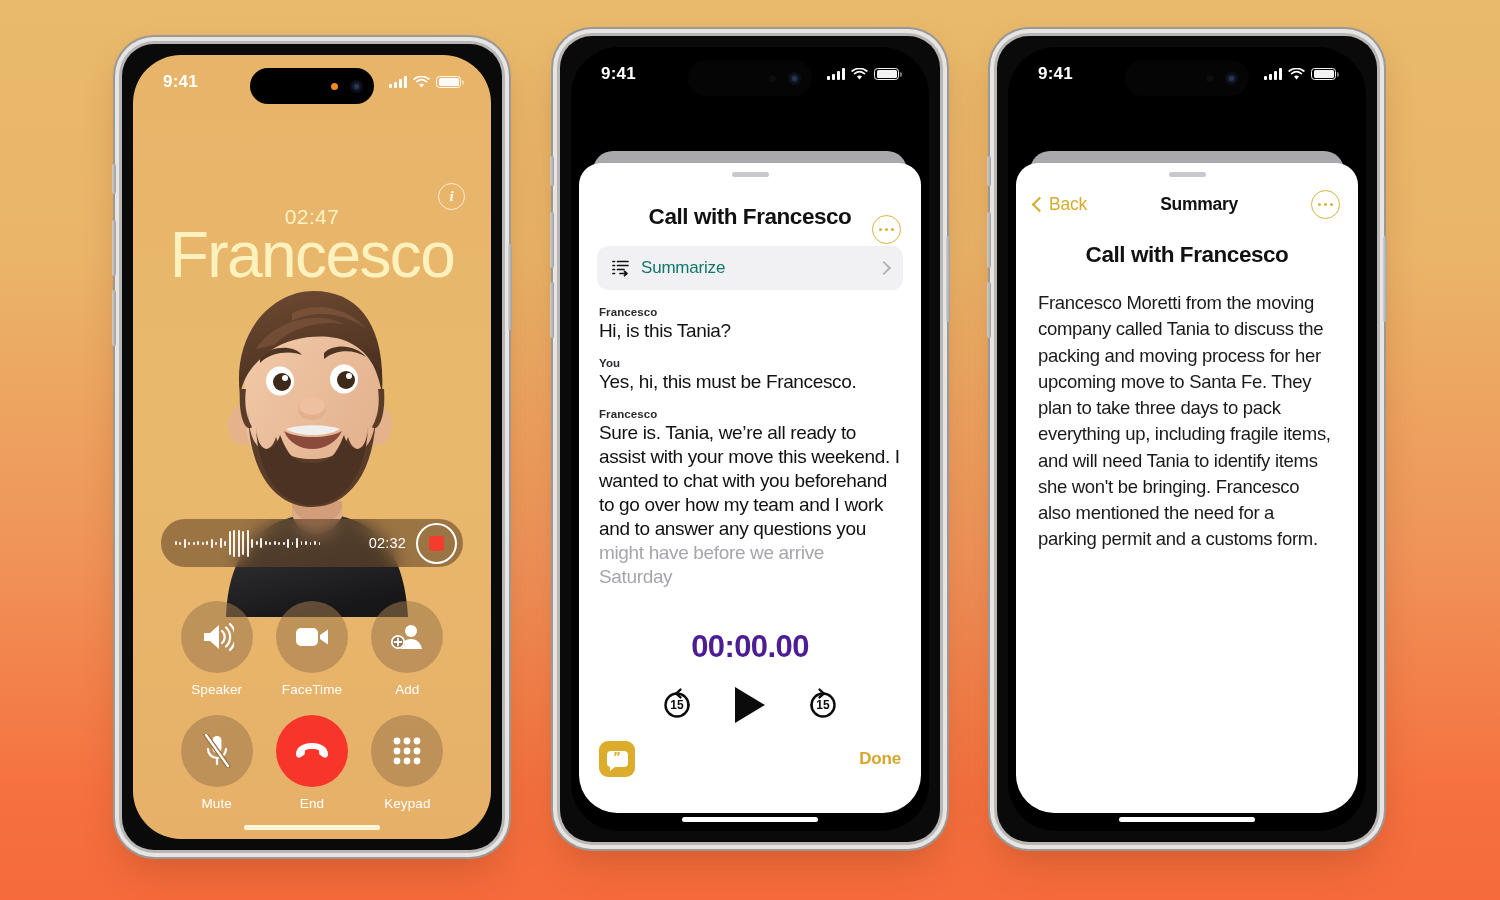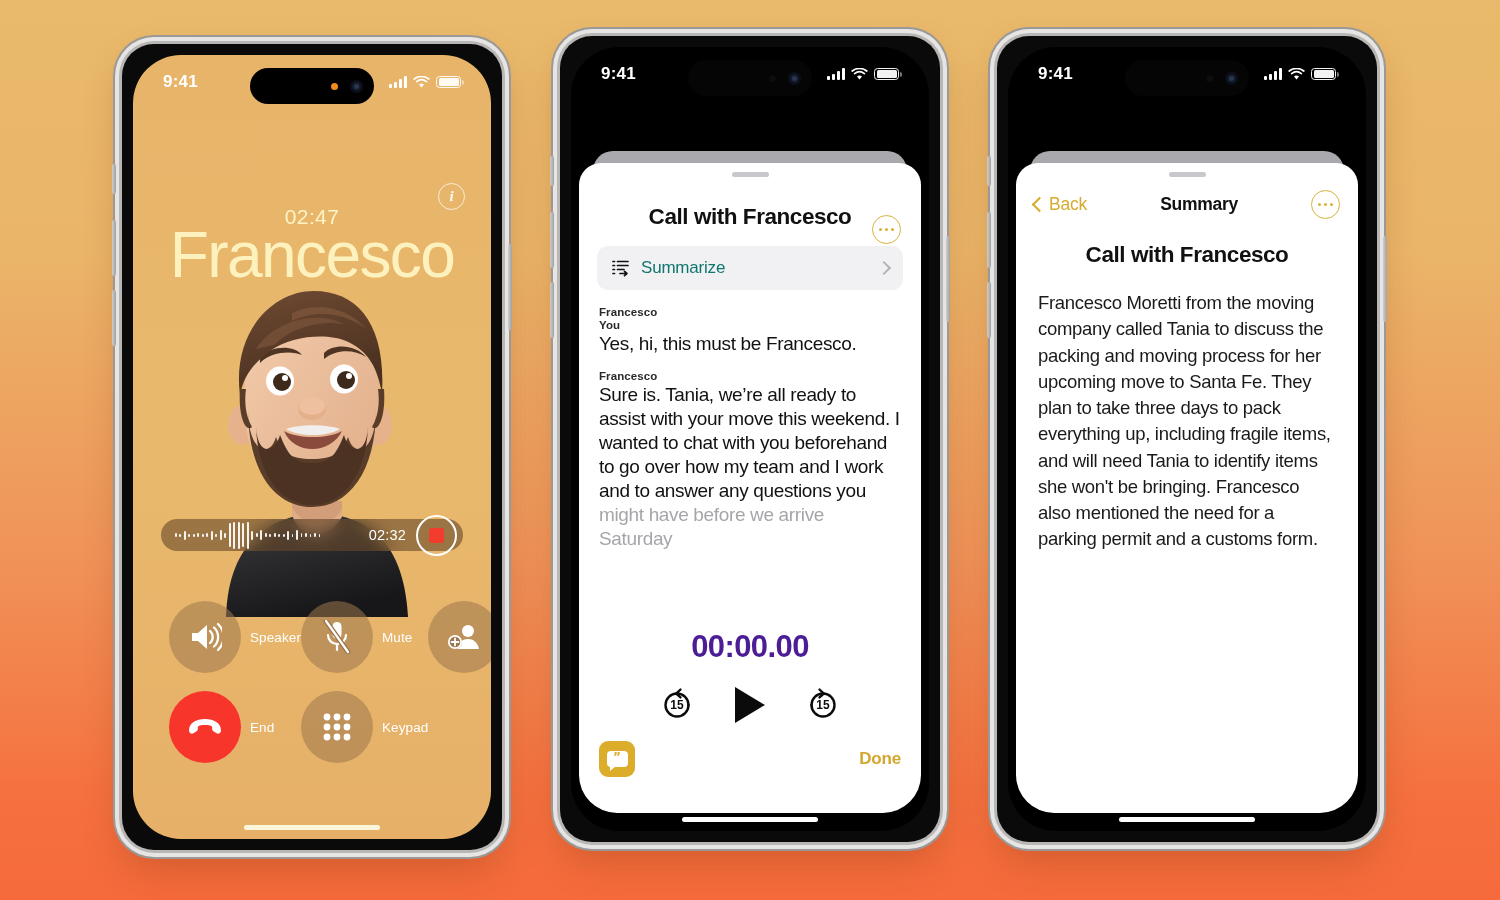--- a/index.html
+++ b/index.html
@@ -60,34 +60,34 @@
   .call-timer{position:absolute;top:150px;left:0;right:0;text-align:center;
     color:#fdf3c4;font-size:21px;font-weight:400;letter-spacing:.4px;z-index:25;}
   .caller-name{position:absolute;top:168px;left:0;right:0;text-align:center;
     color:#fdf2bd;font-size:64px;font-weight:400;letter-spacing:-1.6px;line-height:1;z-index:25;}
 
   
   .memoji{position:absolute;left:50%;transform:translateX(-50%);top:222px;
     width:232px;height:340px;z-index:22;}
 
   
-  .rec-pill{position:absolute;left:28px;right:28px;top:464px;height:32px;border-radius:24px;
+  .rec-pill{position:absolute;left:28px;right:28px;top:464px;height:48px;border-radius:24px;
     background:rgba(104,72,40,.60);backdrop-filter:blur(9px);
     display:flex;align-items:center;padding:0 6px 0 14px;box-sizing:border-box;z-index:30;}
   .wave{flex:1;height:30px;display:flex;align-items:center;gap:2.6px;overflow:hidden;}
   .wave i{display:block;width:1.9px;border-radius:1px;background:rgba(255,255,255,.92);}
   .rec-time{color:#fff;font-size:14.5px;font-weight:500;margin:0 10px 0 6px;letter-spacing:.2px;}
   .rec-stop{width:37px;height:37px;border-radius:50%;border:2px solid #fff;
     display:flex;align-items:center;justify-content:center;flex:0 0 auto;}
   .rec-stop span{width:15px;height:15px;border-radius:3px;background:#f23c2e;display:block;}
 
   
   .ctrl-grid{position:absolute;left:0;right:0;top:546px;z-index:28;
     display:grid;grid-template-columns:repeat(3,1fr);row-gap:18px;padding:0 36px;box-sizing:border-box;}
-  .ctrl{display:flex;align-items:center;gap:9px;}
+  .ctrl{display:flex;flex-direction:column;align-items:center;gap:9px;}
   .ctrl-circle{width:72px;height:72px;border-radius:50%;background:rgba(156,118,77,.55);
     display:flex;align-items:center;justify-content:center;}
   .ctrl-circle.end{background:#f8352b;}
   .ctrl-label{color:#fff;font-size:13.5px;font-weight:400;letter-spacing:.1px;}
 
   
   #p2{left:560px;top:36px;width:380px;height:806px;}
   #p3{left:997px;top:36px;width:380px;height:806px;}
   #p2 .screen,#p3 .screen{background:#000;}
   #p2 .statusbar,#p3 .statusbar{color:#fff;}
@@ -293,45 +293,54 @@
       <div class="ctrl">
         <div class="ctrl-circle">
           <svg width="34" height="30" viewBox="0 0 34 30">
             <path d="M4 11h6l9-8v24l-9-8H4z" fill="#fff"></path>
             <path d="M22 9a8 8 0 0 1 0 12M26 5.5a13 13 0 0 1 0 19M30 2a18 18 0 0 1 0 26" stroke="#fff" stroke-width="2.2" fill="none" stroke-linecap="round"></path>
           </svg>
         </div>
         <div class="ctrl-label">Speaker</div>
       </div>
 
+      <div class="ctrl">
+        <div class="ctrl-circle">
+          <svg width="34" height="24" viewBox="0 0 34 24">
+            <rect x="1" y="3" width="22" height="18" rx="5" fill="#fff"></rect>
+            <path d="M25 10l8-5.5v15L25 14z" fill="#fff"></path>
+          </svg>
+        </div>
+        <div class="ctrl-label">FaceTime</div>
+      </div>
+
+      <div class="ctrl">
+        <div class="ctrl-circle">
+          <svg width="34" height="30" viewBox="0 0 34 30">
+            <circle cx="21" cy="9" r="6" fill="#fff"></circle>
+            <path d="M10 27c1.5-7 6-10 11-10s9.5 3 11 10z" fill="#fff"></path>
+            <circle cx="8" cy="20" r="7" fill="#9c764d"></circle>
+            <circle cx="8" cy="20" r="6.2" fill="none" stroke="#fff" stroke-width="1.8"></circle>
+            <path d="M8 16.5v7M4.5 20h7" stroke="#fff" stroke-width="1.8" stroke-linecap="round"></path>
+          </svg>
+        </div>
+        <div class="ctrl-label">Add</div>
+      </div>
 
       <div class="ctrl">
         <div class="ctrl-circle">
           <svg width="28" height="34" viewBox="0 0 28 34">
             <rect x="9.5" y="2" width="9" height="17" rx="4.5" fill="#fff"></rect>
             <path d="M5 15a9 9 0 0 0 18 0" stroke="#fff" stroke-width="2.2" fill="none" stroke-linecap="round"></path>
             <path d="M14 24v6" stroke="#fff" stroke-width="2.2" stroke-linecap="round"></path>
             <path d="M3 1l22 31" stroke="#9c764d" stroke-width="5" stroke-linecap="round"></path>
             <path d="M3 1l22 31" stroke="#fff" stroke-width="2.2" stroke-linecap="round"></path>
           </svg>
         </div>
         <div class="ctrl-label">Mute</div>
-      </div>
-
-      <div class="ctrl">
-        <div class="ctrl-circle">
-          <svg width="34" height="30" viewBox="0 0 34 30">
-            <circle cx="21" cy="9" r="6" fill="#fff"></circle>
-            <path d="M10 27c1.5-7 6-10 11-10s9.5 3 11 10z" fill="#fff"></path>
-            <circle cx="8" cy="20" r="7" fill="#9c764d"></circle>
-            <circle cx="8" cy="20" r="6.2" fill="none" stroke="#fff" stroke-width="1.8"></circle>
-            <path d="M8 16.5v7M4.5 20h7" stroke="#fff" stroke-width="1.8" stroke-linecap="round"></path>
-          </svg>
-        </div>
-        <div class="ctrl-label">Add</div>
       </div>
 
       <div class="ctrl">
         <div class="ctrl-circle end">
           <svg width="36" height="18" viewBox="0 0 36 18">
             <path d="M2 12.5C2 5 9 1 18 1s16 4 16 11.5c0 2.4-2.4 4-4.4 2.8l-3.2-2c-1-.6-1.4-1.7-1.2-2.8.3-1.6-.5-2.6-2-3-1.6-.4-3.6-.5-5.2-.5s-3.6.1-5.2.5c-1.5.4-2.3 1.4-2 3 .2 1.1-.2 2.2-1.2 2.8l-3.2 2C4.4 16.5 2 14.9 2 12.5Z" fill="#fff"></path>
           </svg>
         </div>
         <div class="ctrl-label">End</div>
       </div>
@@ -412,20 +421,21 @@
             <path d="M6.5 2.5H17M6.5 6.5H17M6.5 10.5H13"></path>
           </g>
           <path d="M9 14.5h6.5M13.5 12.3l2.4 2.2-2.4 2.2" stroke="#111" stroke-width="1.7" fill="none" stroke-linecap="round" stroke-linejoin="round"></path>
         </svg>
         <div class="summarize-label">Summarize</div>
         <div class="chev-r"></div>
       </div>
 
       <div class="transcript" id="transcript">
           <div class="spk">Francesco</div>
+          <div class="line">Hi, is this Tania?</div>
           <div class="spk">You</div>
           <div class="line">Yes, hi, this must be Francesco.</div>
           <div class="spk">Francesco</div>
           <div class="line" style="margin-bottom: 0px;">Sure is. Tania, we’re all ready to assist with your move this weekend. I wanted to chat with you beforehand to go over how my team and I work and to answer any questions you</div>
           <div class="line fadeline">might have before we arrive Saturday</div>
         </div>
 
       <div class="mask"></div>
 
       <div class="player">

